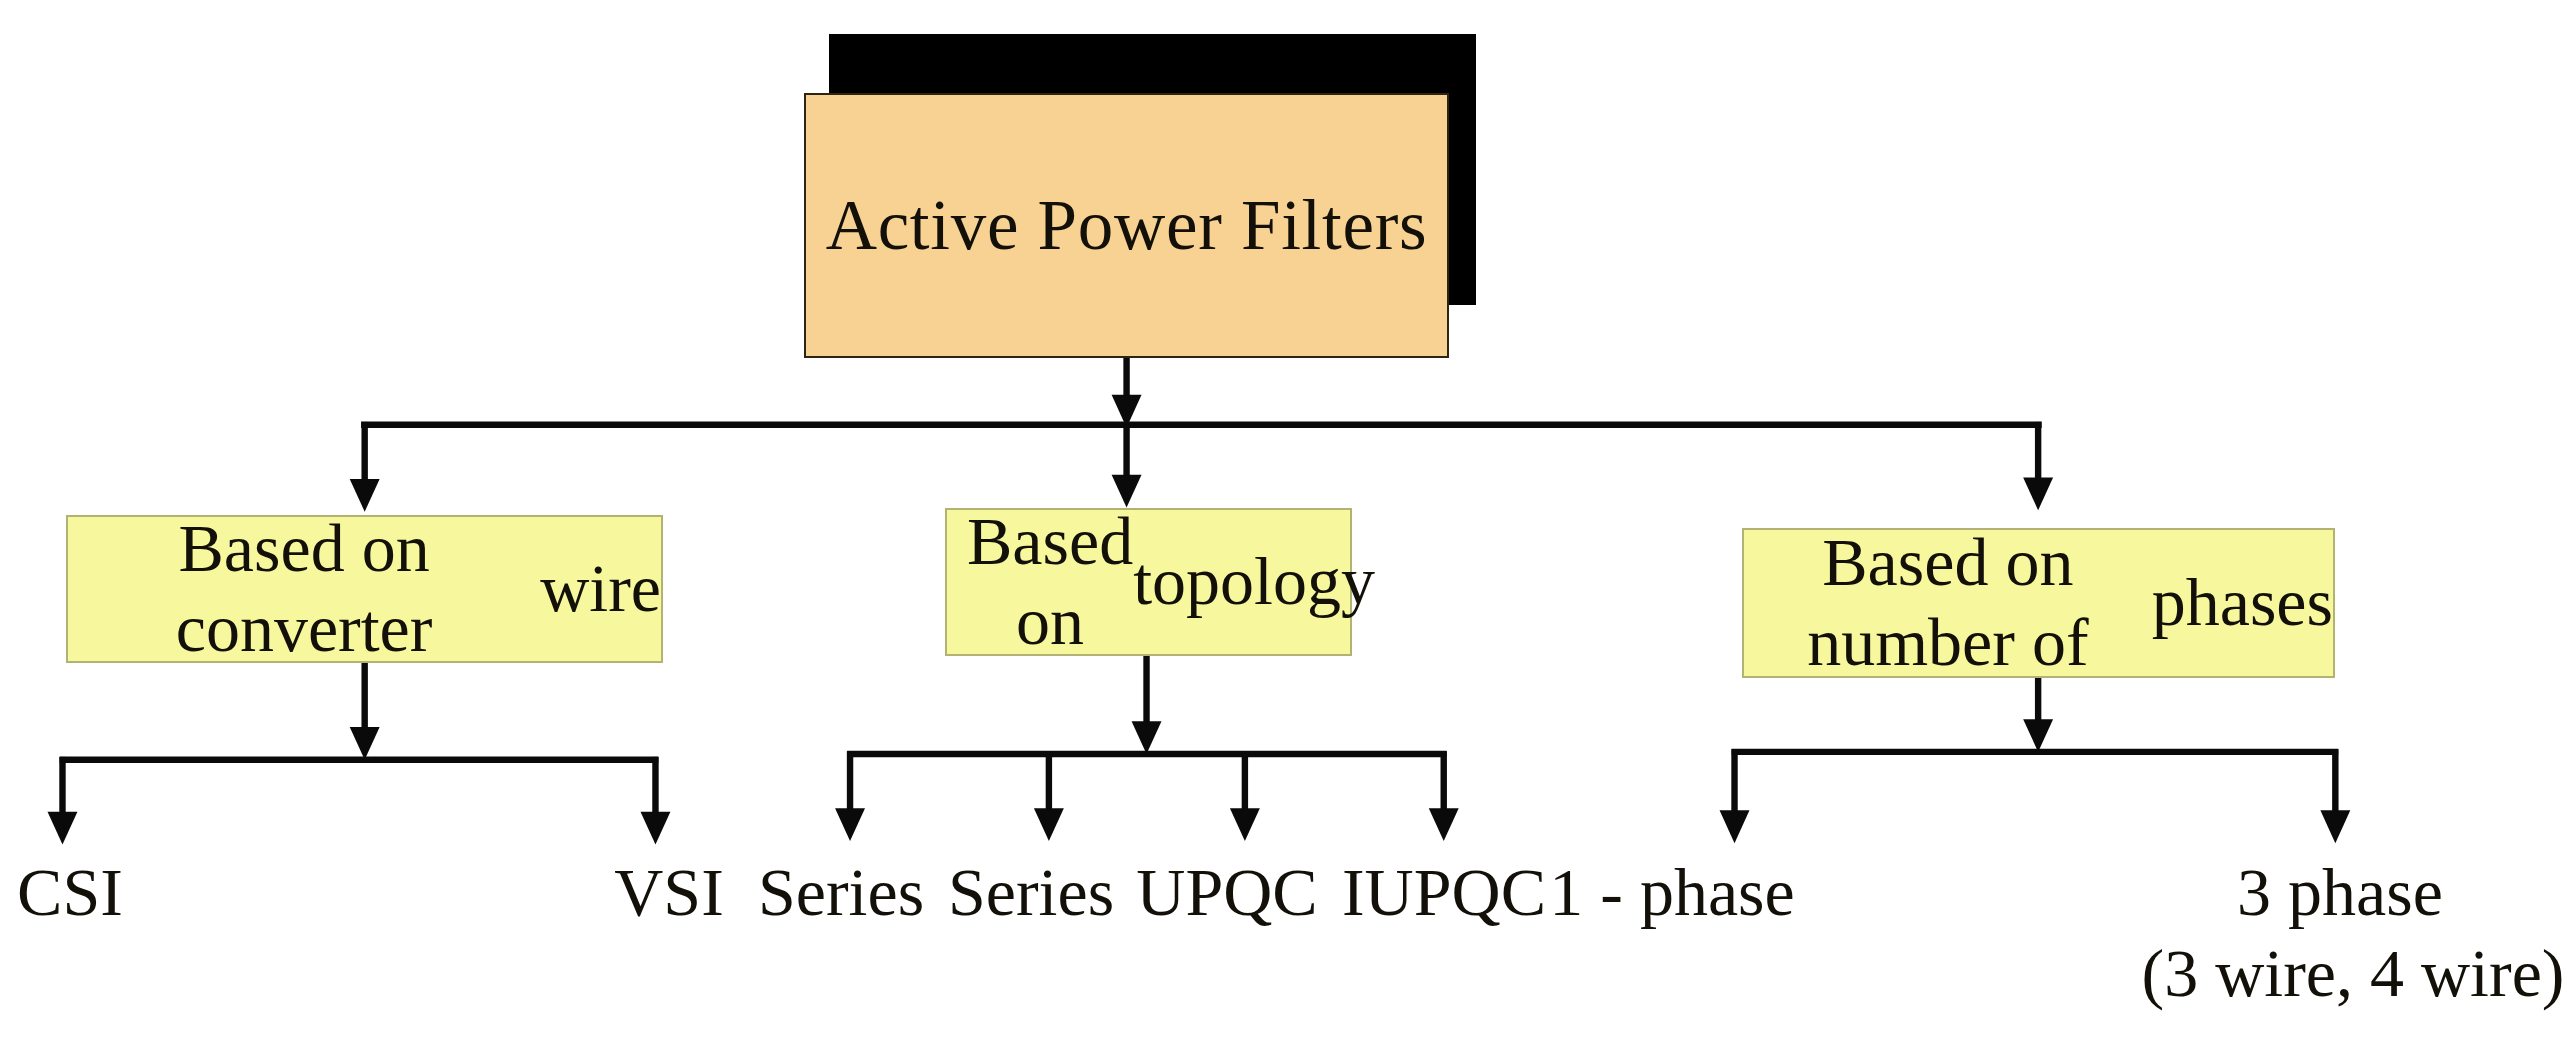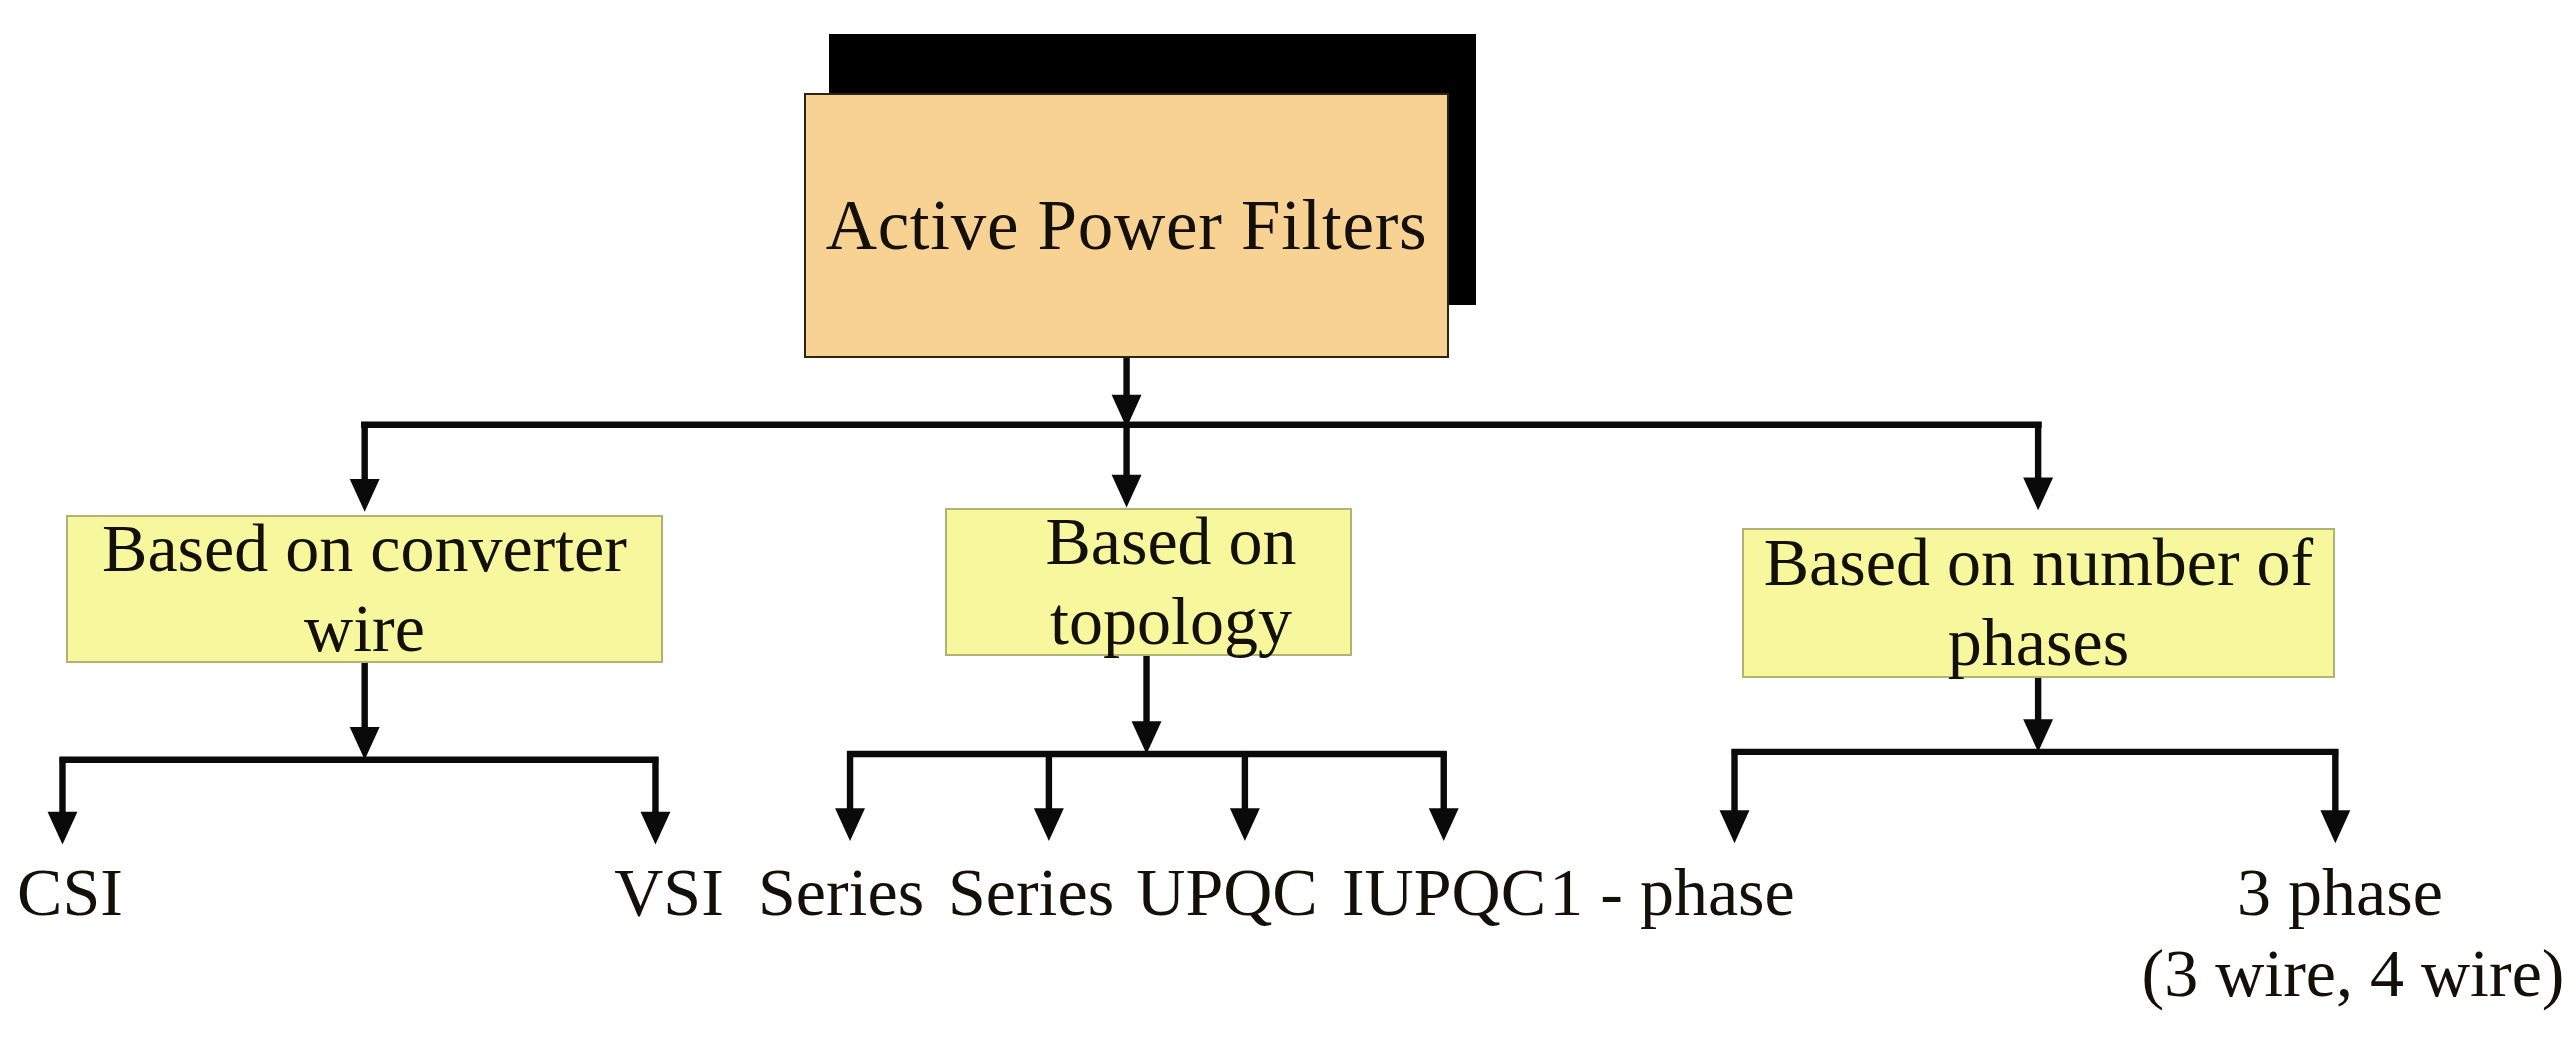--- a/index.html
+++ b/index.html
@@ -35,21 +35,21 @@
     display:flex;align-items:center;justify-content:center;
     font-size:71px;
     letter-spacing:0.7px;
     margin-top:32px;
   }
   
   .cat-box{
     background:var(--category-fill);
     border:2.1px solid var(--category-border);
     box-sizing:border-box;
-    display:flex;flex-direction:column;align-items:center;justify-content:center;
+    display:flex;align-items:center;justify-content:center;
     font-size:68px;line-height:1.17;
     text-align:center;
   }
   .cat-1{left:66px;top:515px;width:597px;height:148px;}
   .cat-2{left:945px;top:508px;width:407px;height:148px;padding-left:45px;}
   .cat-3{left:1742px;top:528px;width:593px;height:150px;}
   
   .leaf{
     font-size:68px;
     white-space:nowrap;

